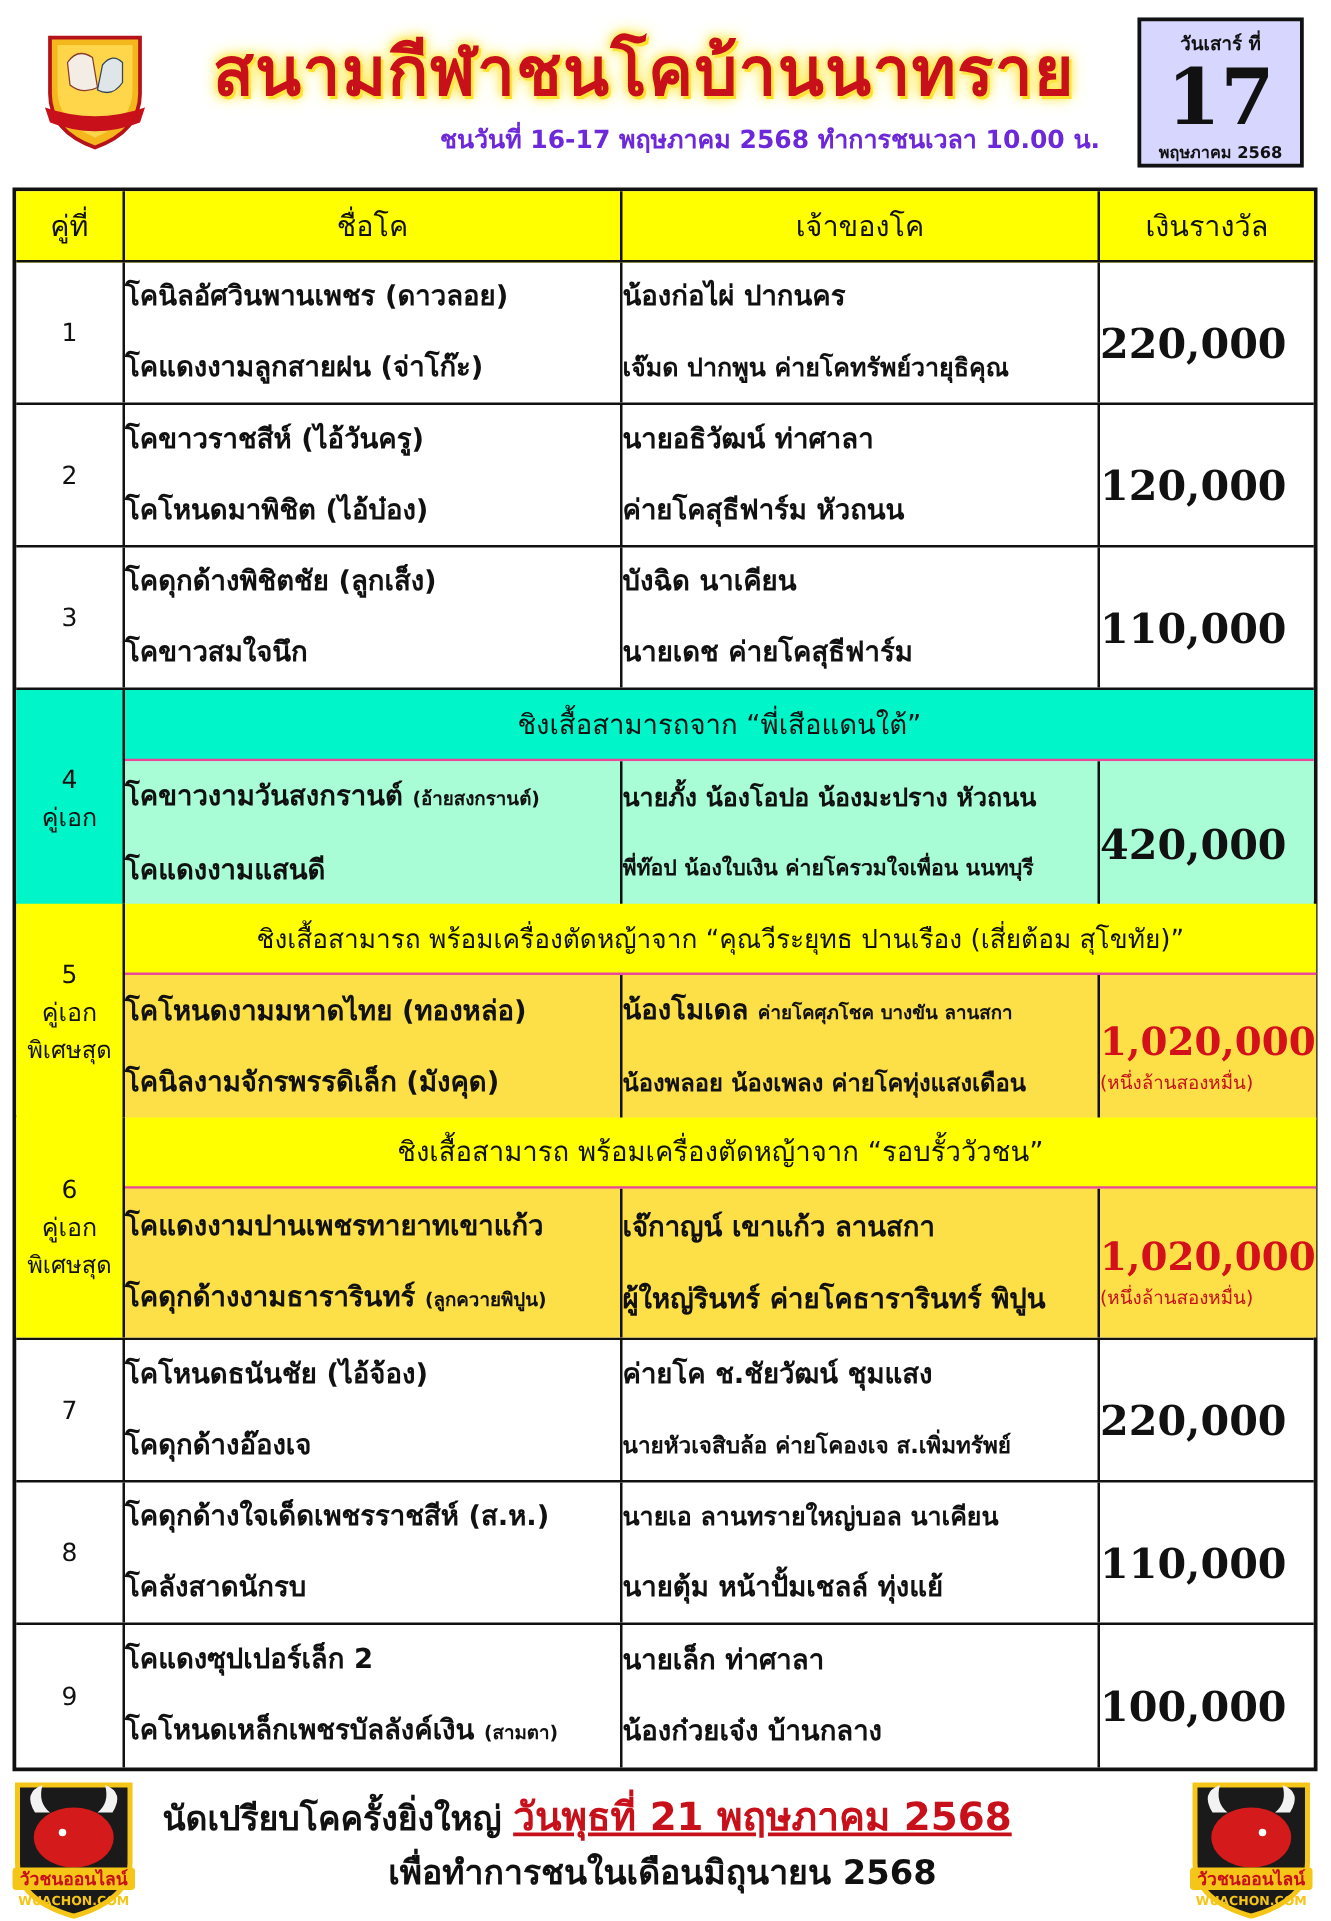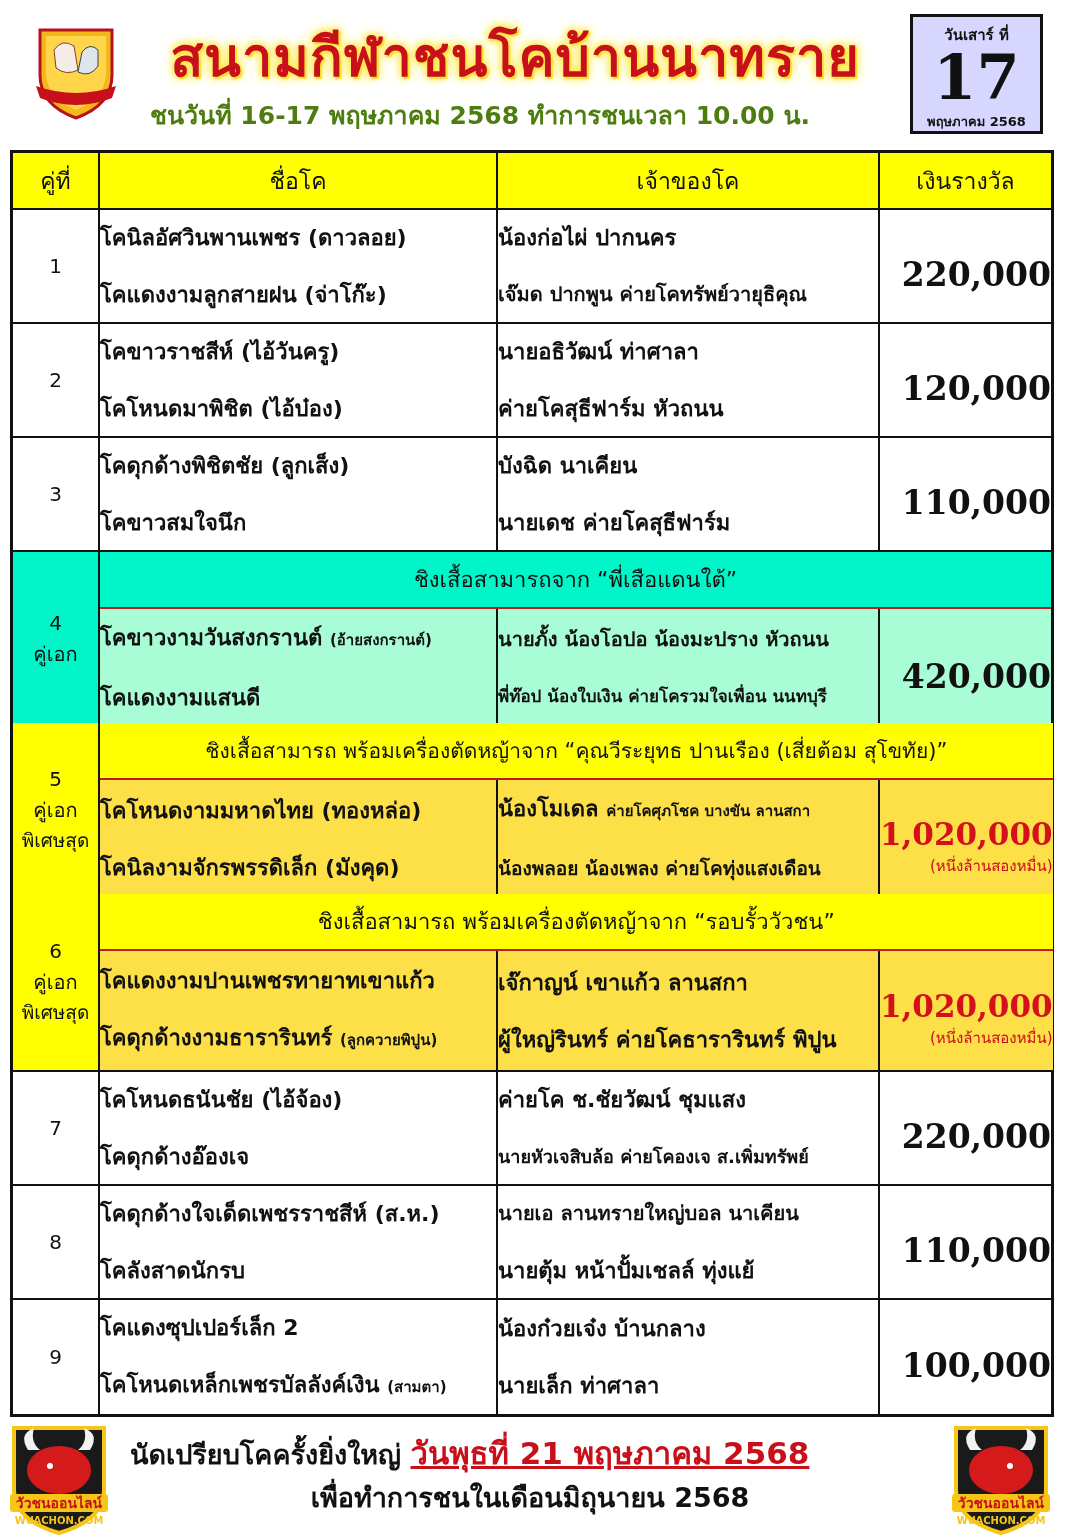--- a/index.html
+++ b/index.html
@@ -6,53 +6,53 @@
   html, body { width: 1065px; height: 1537px; background: #ffffff; overflow: hidden; }
   body { position: relative; font-family: "DejaVu Sans", sans-serif; color: #111; }
 
   
   .header { position: absolute; left: 0; top: 0; width: 1065px; height: 112px; }
   .logo-left { position: absolute; left: 32px; top: 20px; width: 88px; height: 100px; }
   .title { position: absolute; left: 145px; top: 14px; width: 740px; text-align: center;
            font-family: "DejaVu Sans", sans-serif; font-weight: bold; font-size: 54px;
            color: #c8101a; letter-spacing: 1px;
            text-shadow: 0 0 6px #ffe74a, 0 0 10px #ffe74a, 0 0 14px #fff27a, 2px 2px 0 #ffd900; }
-  .subtitle { position: absolute; left: 150px; top: 95px; width: 730px; text-align: left;
-              font-weight: bold; font-size: 25px; color: #4d7c0f; }
+  .subtitle { position: absolute; left: 150px; top: 95px; width: 730px; text-align: right;
+              font-weight: bold; font-size: 20px; color: #6d28d9; }
   .date-box { position: absolute; left: 910px; top: 14px; width: 133px; height: 120px;
               background: #d6d6ff; border: 3px solid #111; text-align: center; }
   .date-box .day-label { font-size: 15px; font-weight: bold; margin-top: 6px; display: block; }
   .date-box .day-num { font-family: "DejaVu Serif", serif; font-weight: bold; font-size: 62px; line-height: 62px; display: block; }
   .date-box .month-label { font-size: 13px; font-weight: bold; display: block; margin-top: 2px; }
 
   
   .table { position: absolute; left: 10px; top: 150px; width: 1044px; border: 3px solid #111; }
   .row { display: grid; grid-template-columns: 87px 398px 382px 1fr; border-bottom: 2px solid #111; }
   .row:last-child { border-bottom: none; }
   .cell { border-right: 2px solid #111; display: flex; flex-direction: column; justify-content: center; }
   .cell:last-child { border-right: none; }
   .hdr { height: 57px; background: #ffff00; }
   .hdr .cell { align-items: center; font-size: 23px; }
 
   .num-cell { align-items: center; font-size: 20px; text-align: center; line-height: 1.35; }
   .lines { font-size: 22px; line-height: 57px; white-space: nowrap; overflow: hidden; font-weight: bold; }
   .lines .small { font-size: 15px; }
   .lines.owners { font-size: 22px; }
-  .prize-cell { align-items: flex-end; justify-content: center; margin-top: 17px; }
+  .prize-cell { align-items: flex-start; justify-content: center; margin-top: 17px; }
   .prize { font-family: "DejaVu Serif", serif; font-weight: 900; font-size: 33px; color: #111; letter-spacing: 0px; }
   .prize.red { color: #d4101a; font-size: 31px; }
   .prize-sub { font-size: 15px; color: #c8101a; margin-top: 2px; }
 
   .std-row { height: 114px; }
 
   
   .special { display: grid; grid-template-columns: 87px 1fr; border-bottom: 2px solid #111; }
   .special .left { border-right: 2px solid #111; display: flex; flex-direction: column; align-items: center; justify-content: center; font-size: 20px; line-height: 1.55; text-align: center; }
   .special .right { display: flex; flex-direction: column; }
-  .banner { height: 57px; border-bottom: 2px solid #b91c1c; display: flex; align-items: center; justify-content: center; font-size: 22px; }
+  .banner { height: 57px; border-bottom: 2px solid #ec4899; display: flex; align-items: center; justify-content: center; font-size: 22px; }
   .sub-row { display: grid; grid-template-columns: 398px 382px 1fr; flex: 1; }
   .sub-row .cell { }
 
   .teal .left, .teal .banner { background: #00f5c8; }
   .teal .sub-row { background: #a8fcd6; }
   .yellow .left, .yellow .banner { background: #ffff00; }
   .yellow .sub-row { background: #fde047; }
 
   
   .footer { position: absolute; left: 0; top: 1414px; width: 1065px; height: 123px; }
@@ -240,22 +240,22 @@
     </div>
   </div>
 
   <div class="row std-row">
     <div class="cell num-cell">9</div>
     <div class="cell lines">
       <div>โคแดงซุปเปอร์เล็ก 2</div>
       <div><span>โคโหนดเหล็กเพชรบัลลังค์เงิน</span> <span class="small">(สามตา)</span></div>
     </div>
     <div class="cell lines owners">
+      <div>นายเล็ก ท่าศาลา</div>
       <div>น้องก๋วยเจ๋ง บ้านกลาง</div>
-      <div>นายเล็ก ท่าศาลา</div>
     </div>
     <div class="cell prize-cell">
       <div class="prize">100,000</div>
     </div>
   </div>
 </div>
 
 <div class="footer">
   <svg class="logo-bottom l" viewBox="0 0 110 115">
     <path d="M10 8 L100 8 L100 70 Q100 100 55 113 Q10 100 10 70 Z" fill="#1a1a1a" stroke="#f5c518" stroke-width="4"></path>

